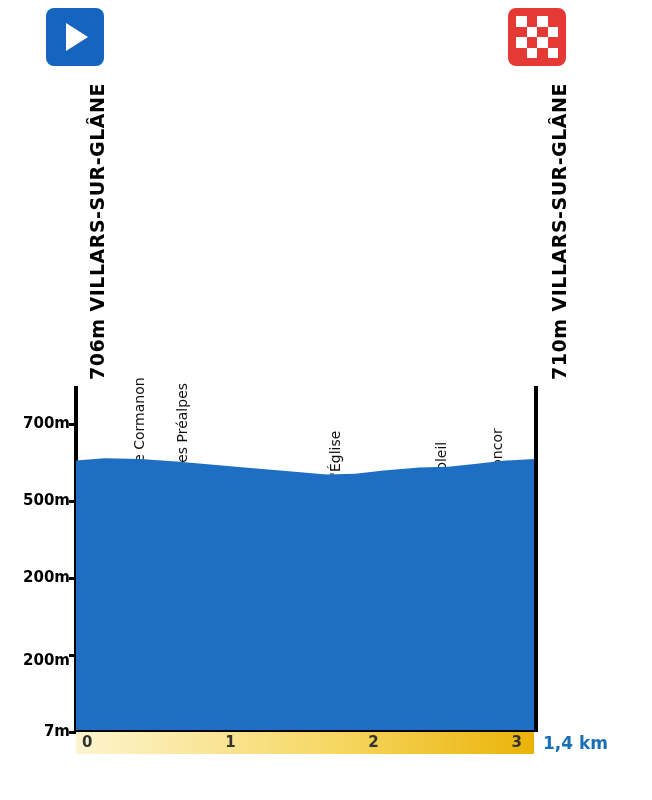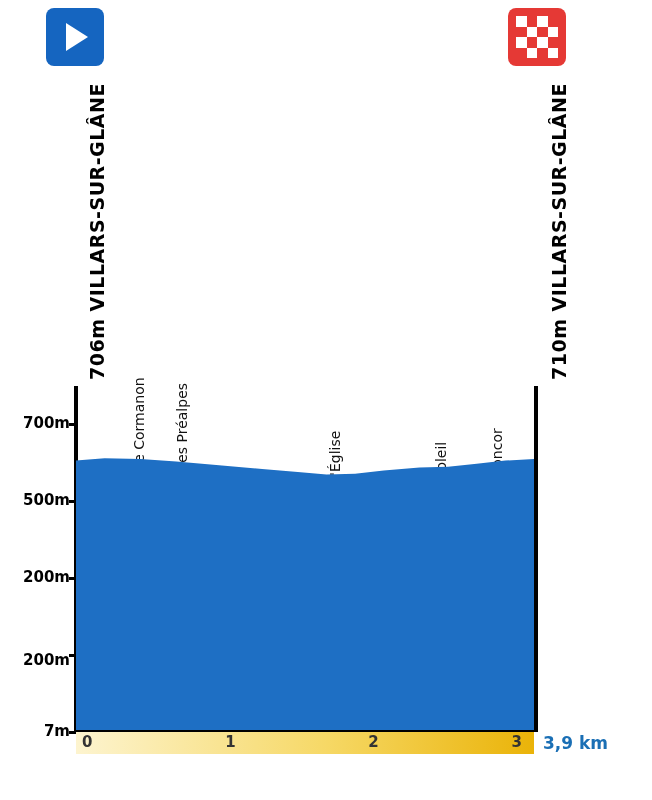--- a/index.html
+++ b/index.html
@@ -239,15 +239,15 @@
 
   <div id="baseline"></div>
 
   <div id="x-strip"></div>
   <div id="x-ticks">
       <div class="x-tick" style="left: 82px;">0</div>
       <div class="x-tick" style="left: 225.125px;">1</div>
       <div class="x-tick" style="left: 368.25px;">2</div>
       <div class="x-tick" style="left: 511.375px;">3</div>
     </div>
-  <div id="x-total">3,9 km</div>
+  <div id="x-total">1,4 km</div>
 
 </div>
 
 </body></html>

